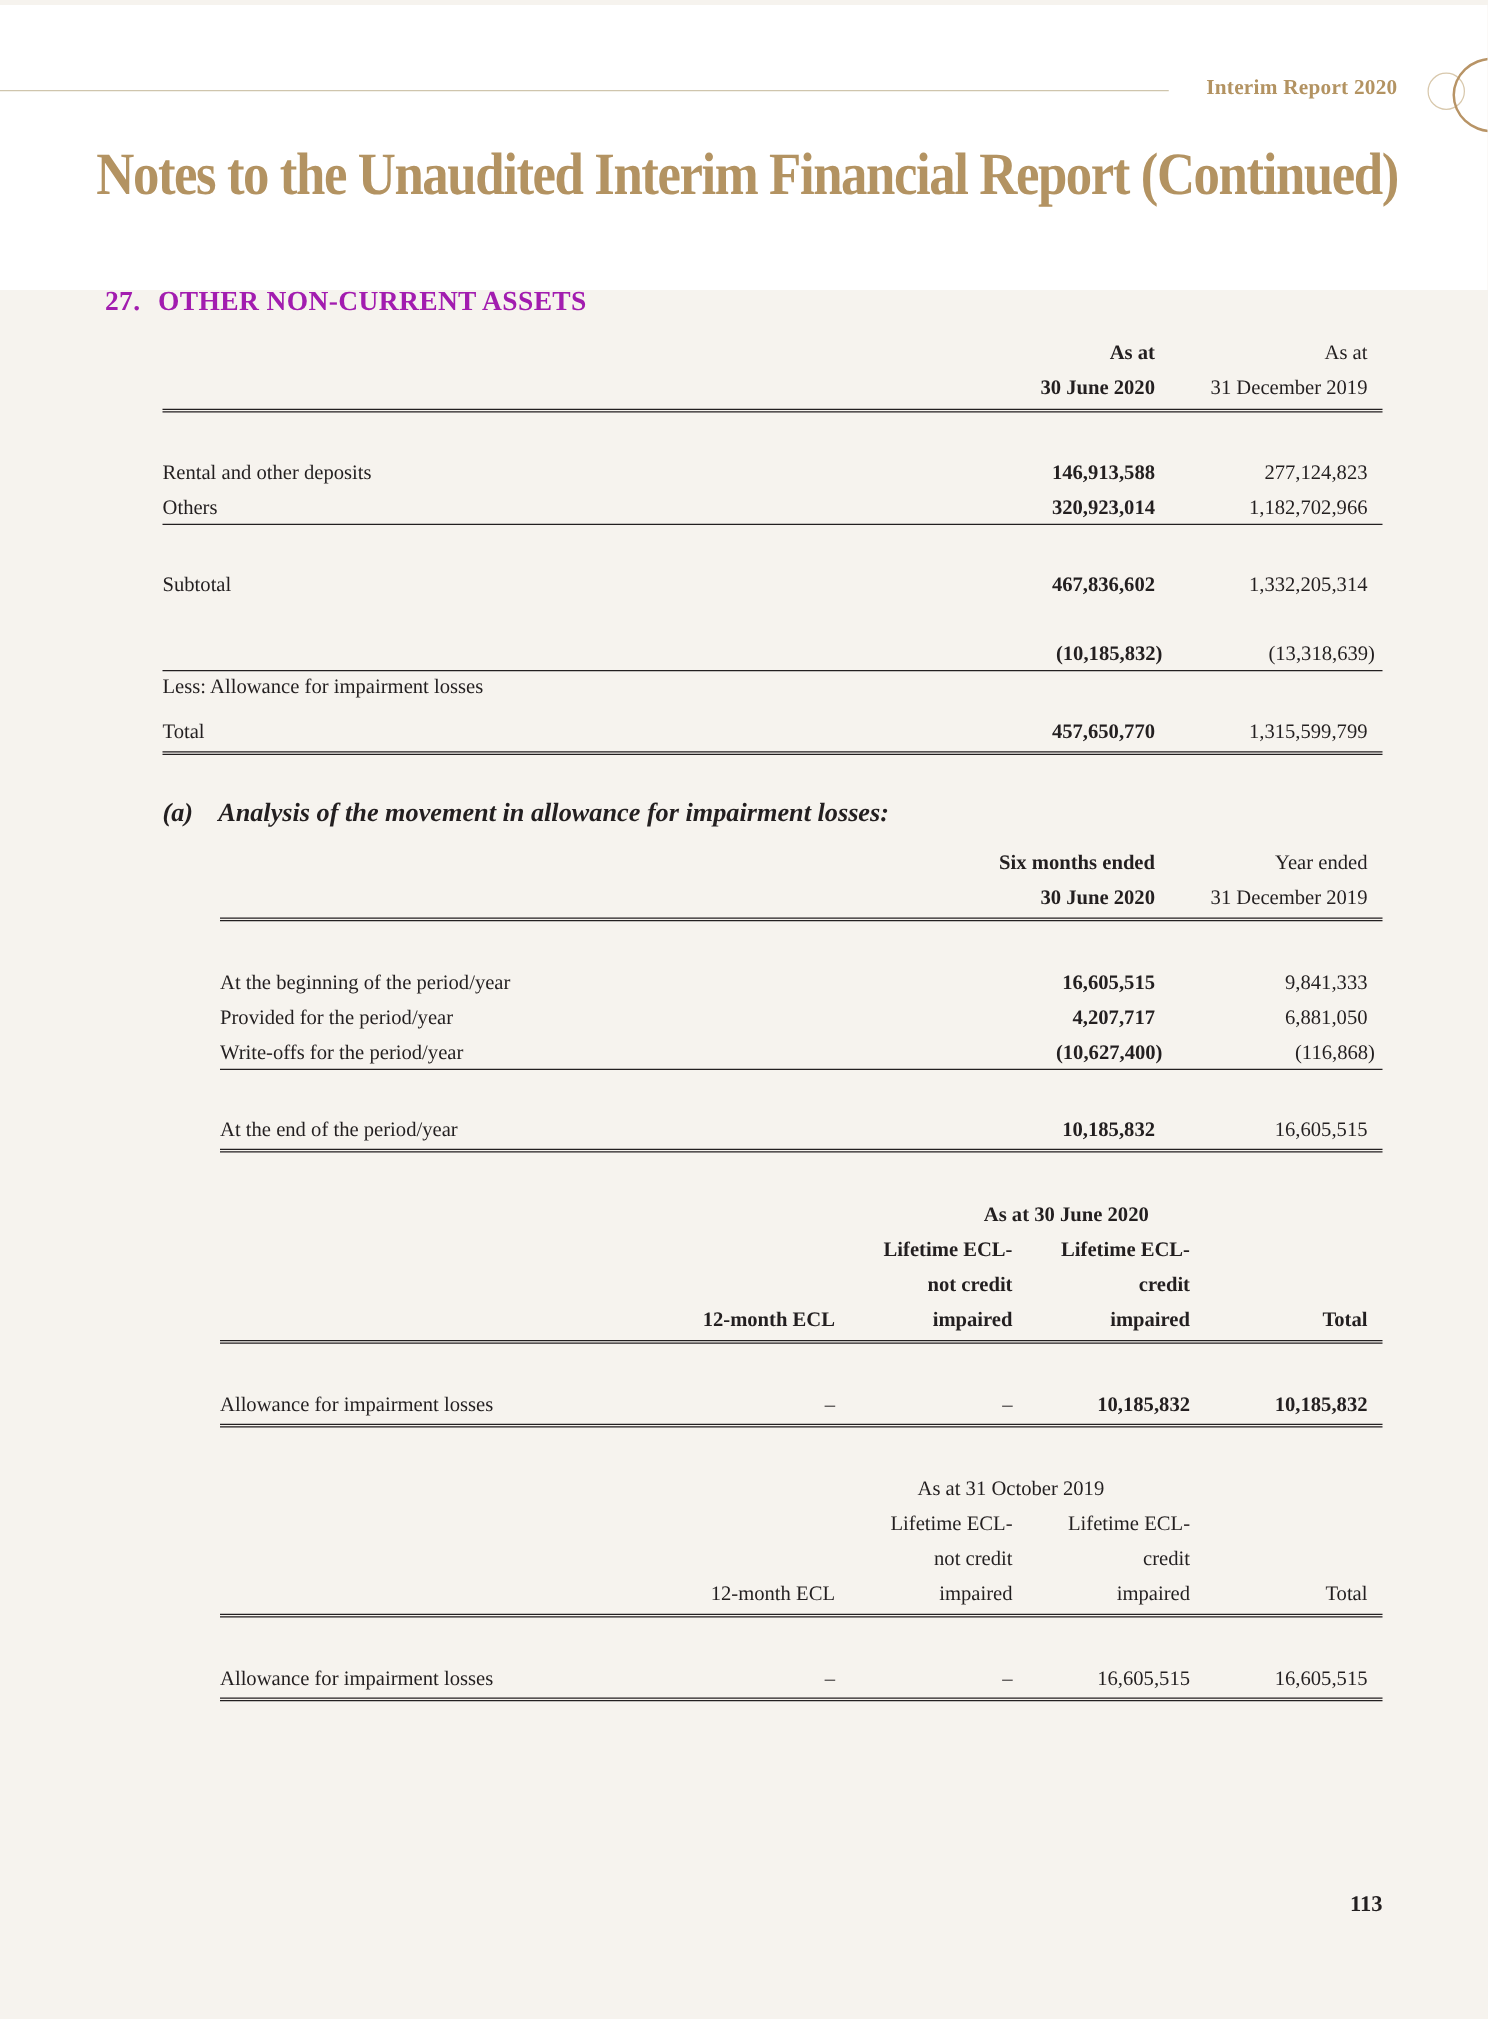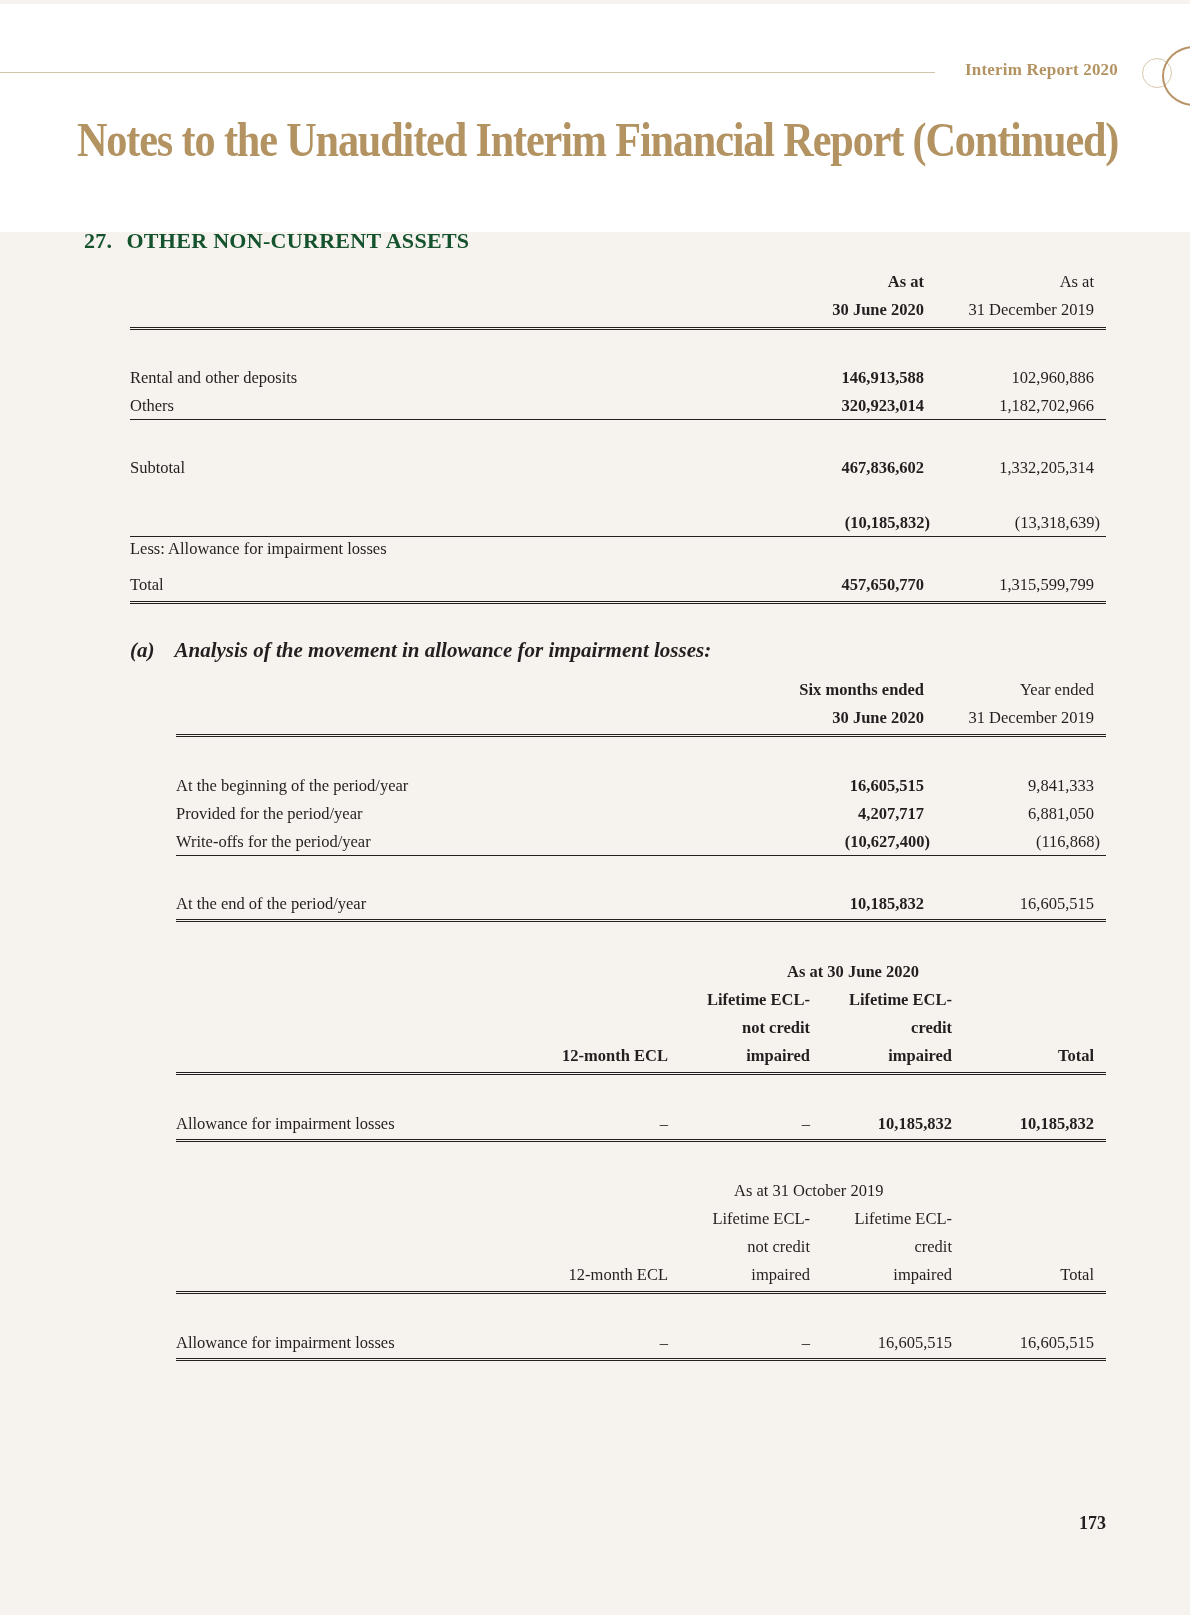--- a/index.html
+++ b/index.html
@@ -5,21 +5,21 @@
   html, body { margin:0; padding:0; }
   body { width:1190px; height:1615px; background:#f6f3ee; position:relative; overflow:hidden;
          font-family:"Liberation Serif","DejaVu Serif",serif; color:#231f20; }
   .header { position:absolute; left:0; top:4px; width:1190px; height:228px; background:#ffffff;padding-left:12px; }
   .hdr-line { position:absolute; left:0; top:68px; width:935px; height:1px; background:#cfc5ad; }
   .report-label { position:absolute; right:84px; top:56px; font-size:17px; font-weight:bold; color:#b39362; letter-spacing:0.2px; }
   .circ-small { position:absolute; left:1142px; top:54px; width:28px; height:28px; border:1px solid #d8c8ac; border-radius:50%; }
   .circ-big { position:absolute; left:1162px; top:42px; width:60px; height:56px; border:2px solid #b89466; border-radius:50%; }
   .title { position:absolute; right:84px; top:108px; font-size:48px; font-weight:bold; color:#b39362; letter-spacing:-1.3px; transform:scaleX(0.88); transform-origin:right center; white-space:nowrap; }
   .subtitle { position:absolute; right:84px; top:179px; font-size:14.5px; font-style:italic; color:#231f20; }
-  .section-title { position:absolute; left:84px; top:228px; font-size:22px; font-weight:bold; color:#14532d; letter-spacing:0.3px; }
+  .section-title { position:absolute; left:84px; top:228px; font-size:22px; font-weight:bold; color:#a21caf; letter-spacing:0.3px; }
   .section-title .num { margin-right:14px; }
 
   .t { position:absolute; font-size:16.5px; white-space:nowrap; }
   .r { text-align:right; }
   .b { font-weight:bold; }
   .rule { position:absolute; height:1px; background:#231f20; }
   .rule2 { position:absolute; height:3px; border-top:1.2px solid #231f20; border-bottom:1.2px solid #231f20; box-sizing:border-box; }
   .sub-h { position:absolute; left:130px; top:638px; font-size:21px; font-weight:bold; font-style:italic; }
   .sub-h .lbl { margin-right:20px; }
   .page-num { position:absolute; right:84px; top:1513px; font-size:18px; font-weight:bold; }
@@ -42,21 +42,21 @@
 <div>
   <div class="t r b" style="right:266px;top:272px;">As at</div>
   <div class="t r b" style="right:266px;top:300px;">30 June 2020</div>
   <div class="t r" style="right:96px;top:272px;">As at</div>
   <div class="t r" style="right:96px;top:300px;">31 December 2019</div>
   <div class="rule2" style="left:130px;width:976px;top:327px;"></div>
 
   <div>
     <div class="t" style="left:130px;top:368px;">Rental and other deposits</div>
     <div class="t r b" style="right:266px;top:368px;">146,913,588</div>
-    <div class="t r" style="right:96px;top:368px;">102,960,886</div>
+    <div class="t r" style="right:96px;top:368px;">277,124,823</div>
   </div>
   <div>
     <div class="t" style="left:130px;top:396px;">Others</div>
     <div class="t r b" style="right:266px;top:396px;">320,923,014</div>
     <div class="t r" style="right:96px;top:396px;">1,182,702,966</div>
   </div>
   <div class="rule" style="left:130px;width:976px;top:419px;"></div>
 
   <div>
     <div class="t" style="left:130px;top:458px;">Subtotal</div>
@@ -152,13 +152,13 @@
   <div>
     <div class="t" style="left:176px;top:1333px;">Allowance for impairment losses</div>
     <div class="t r" style="right:522px;top:1333px;">–</div>
     <div class="t r" style="right:380px;top:1333px;">–</div>
     <div class="t r" style="right:238px;top:1333px;">16,605,515</div>
     <div class="t r" style="right:96px;top:1333px;">16,605,515</div>
   </div>
   <div class="rule2" style="left:176px;width:930px;top:1358px;"></div>
 </div>
 
-<div class="page-num">173</div>
+<div class="page-num">113</div>
 
 </body></html>

